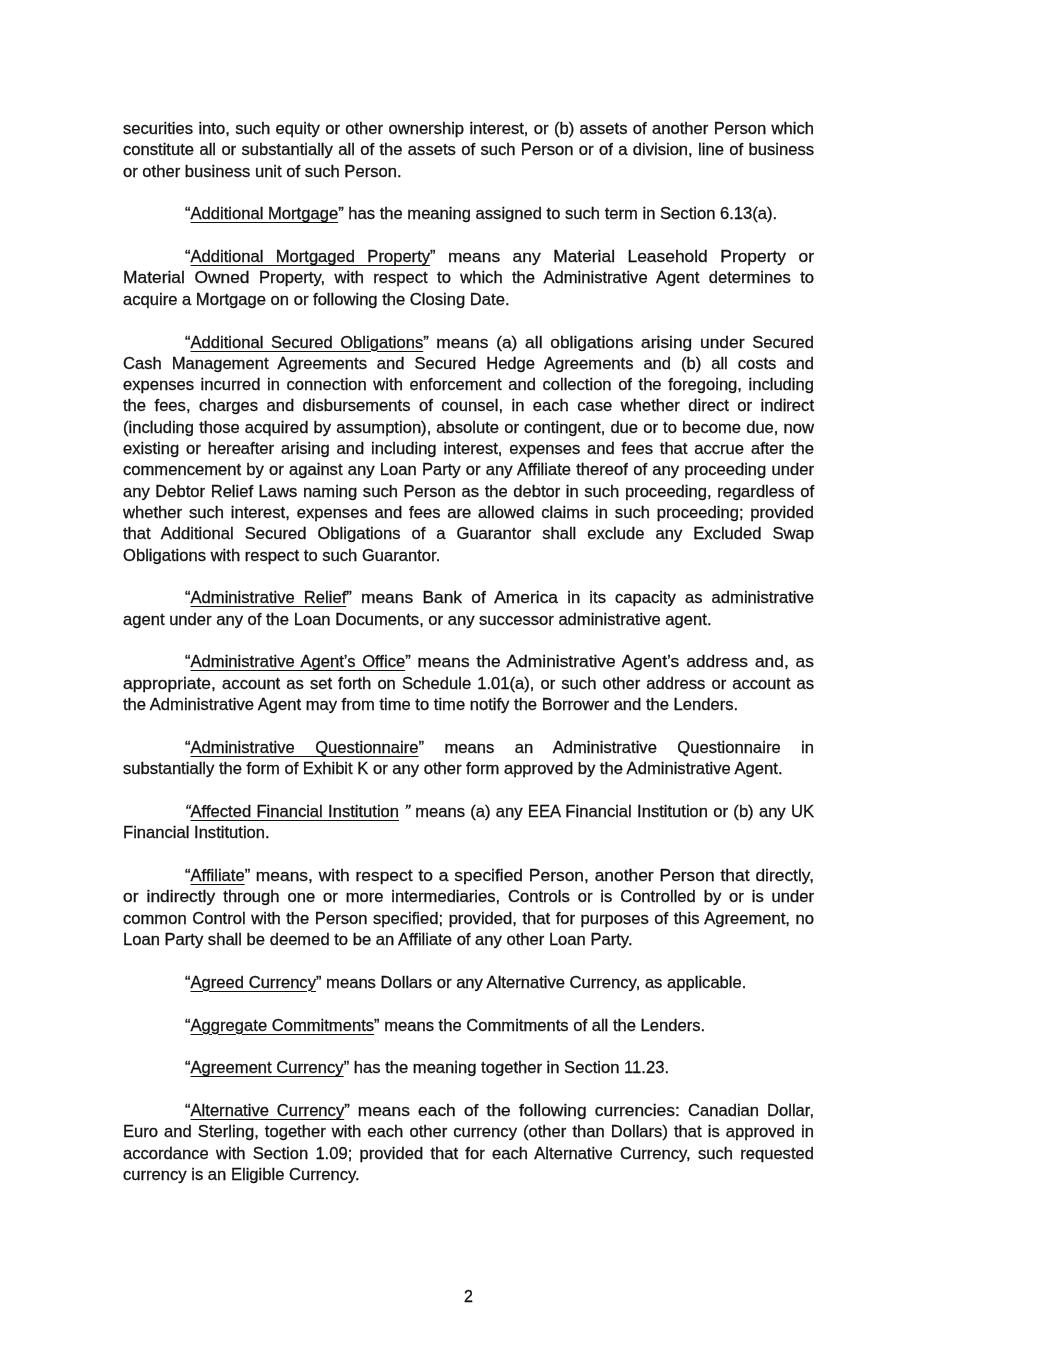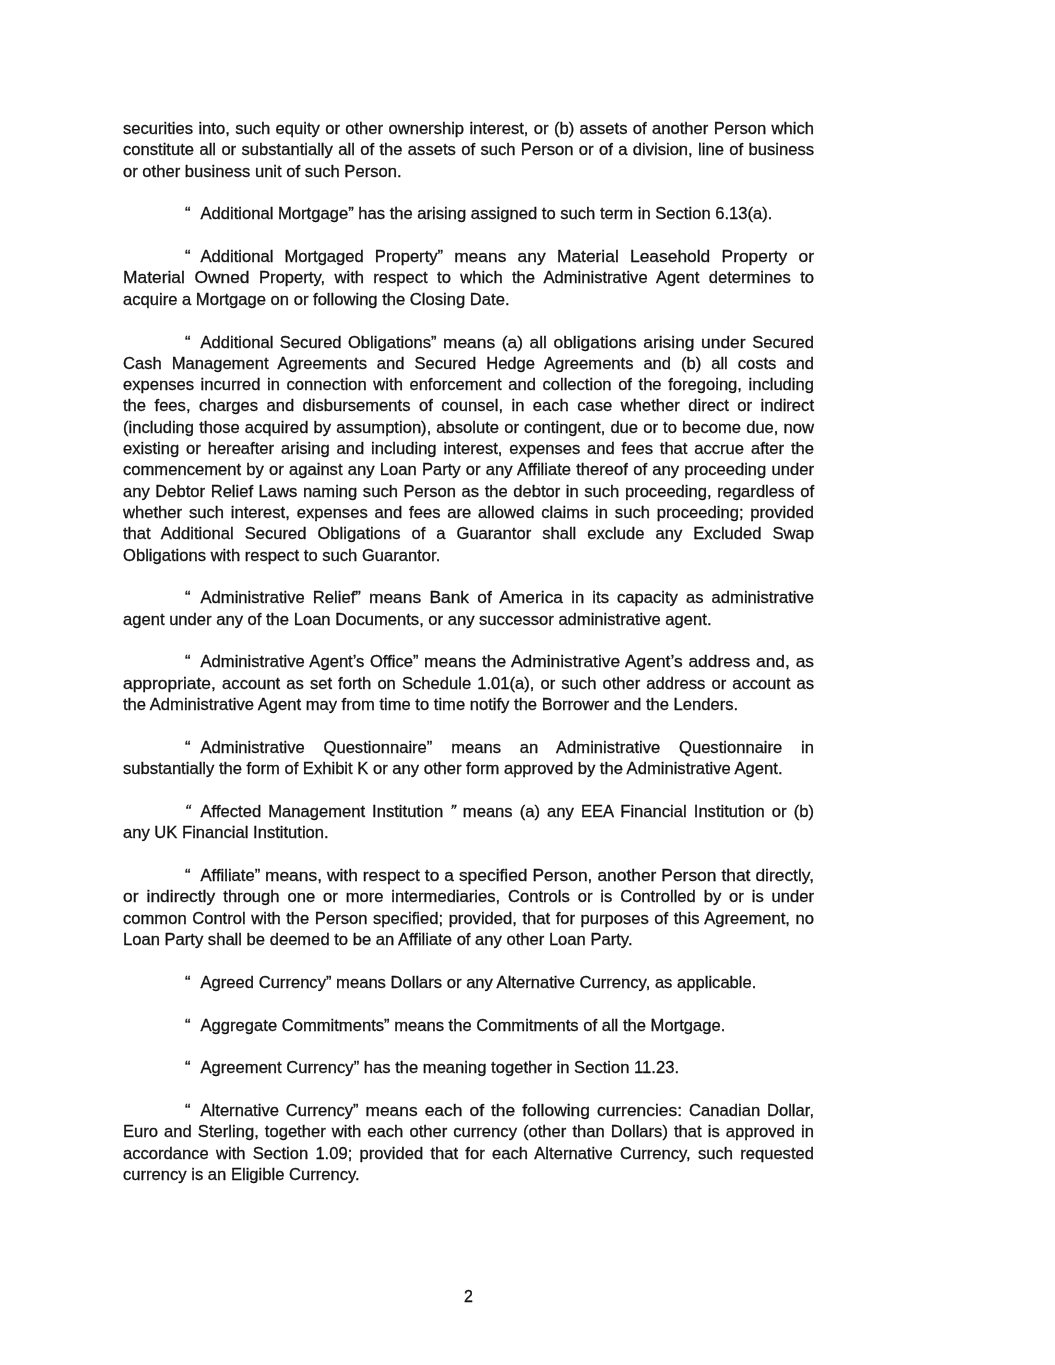--- a/index.html
+++ b/index.html
@@ -26,23 +26,23 @@
   }
   .doc-body p.para.indent {
     text-indent: 62px;
   }
   .run-plain { }
   .run-serif {
     font-family: Liberation Sans, sans-serif;
     font-size: 17.4px;
   }
   .run-term {
+    text-decoration: underline;
     text-underline-offset: 2.5px;
     text-decoration-thickness: 1.4px;
-    margin-left: 10px;
   }
   .run-link {
     text-underline-offset: 2.5px;
     text-decoration-thickness: 1.4px;
   }
   .run-iq {
     font-style: italic;
   }
   .page-number {
     position: absolute;
@@ -52,27 +52,27 @@
     text-align: center;
     font-size: 16px;
   }
 </style>
 </head>
 <body>
 
 <div class="page">
   <div class="doc-body">
       <p class="para"><span class="run-plain">securities into, such equity or other ownership interest, or (b) assets of another Person which constitute all or substantially all of the assets of such Person or of a division, line of business or other business unit of such Person.</span></p>
-      <p class="para indent"><span class="run-plain">“</span><span class="run-term">Additional Mortgage</span><span class="run-plain">” has the arising assigned to such term in </span><span class="run-link">Section 6.13(a)</span><span class="run-plain">.</span></p>
+      <p class="para indent"><span class="run-plain">“</span><span class="run-term">Additional Mortgage</span><span class="run-plain">” has the meaning assigned to such term in </span><span class="run-link">Section 6.13(a)</span><span class="run-plain">.</span></p>
       <p class="para indent"><span class="run-plain">“</span><span class="run-term">Additional Mortgaged Property</span><span class="run-plain">” </span><span class="run-serif">means any Material Leasehold Property or Material Owned </span><span class="run-plain">Property, with respect to which the Administrative Agent determines to acquire a Mortgage on or following the Closing Date.</span></p>
       <p class="para indent"><span class="run-plain">“</span><span class="run-term">Additional Secured Obligations</span><span class="run-plain">” </span><span class="run-serif">means (a) all obligations arising under </span><span class="run-plain">Secured Cash Management Agreements and Secured Hedge Agreements and (b) all costs and expenses incurred in connection with enforcement and collection of the foregoing, including the fees, charges and disbursements of counsel, in each case whether direct or indirect (including those acquired by assumption), absolute or contingent, due or to become due, now existing or hereafter arising and including interest, expenses and fees that accrue after the commencement by or against any Loan Party or any Affiliate thereof of any proceeding under any Debtor Relief Laws naming such Person as the debtor in such proceeding, regardless of whether such interest, expenses and fees are allowed claims in such proceeding; provided that Additional Secured Obligations of a Guarantor shall exclude any Excluded Swap Obligations with respect to such Guarantor.</span></p>
       <p class="para indent"><span class="run-plain">“</span><span class="run-term">Administrative Relief</span><span class="run-plain">” </span><span class="run-serif">means Bank of America </span><span class="run-plain">in its capacity as administrative agent under any of the Loan Documents, or any successor administrative agent.</span></p>
       <p class="para indent"><span class="run-plain">“</span><span class="run-term">Administrative Agent’s Office</span><span class="run-plain">” </span><span class="run-serif">means the Administrative Agent’s address and, as appropriate, </span><span class="run-plain">account as set forth on </span><span class="run-link">Schedule 1.01(a)</span><span class="run-plain">, or such other address or account as the Administrative Agent may from time to time notify the Borrower and the Lenders.</span></p>
       <p class="para indent"><span class="run-plain">“</span><span class="run-term">Administrative Questionnaire</span><span class="run-plain">” means an Administrative Questionnaire in substantially the form of </span><span class="run-link">Exhibit K</span><span class="run-plain"> or any other form approved by the Administrative Agent.</span></p>
-      <p class="para indent"><span class="run-iq">“</span><span class="run-term">Affected Management Institution</span><span class="run-plain"> </span><span class="run-iq">”</span><span class="run-plain"> means (a) any EEA Financial Institution or (b) any UK Financial Institution.</span></p>
+      <p class="para indent"><span class="run-iq">“</span><span class="run-term">Affected Financial Institution</span><span class="run-plain"> </span><span class="run-iq">”</span><span class="run-plain"> means (a) any EEA Financial Institution or (b) any UK Financial Institution.</span></p>
       <p class="para indent"><span class="run-plain">“</span><span class="run-term">Affiliate</span><span class="run-plain">” </span><span class="run-serif">means, with respect to a specified Person, another Person that directly, or indirectly </span><span class="run-plain">through one or more intermediaries, Controls or is Controlled by or is under common Control with the Person specified; provided, that for purposes of this Agreement, no Loan Party shall be deemed to be an Affiliate of any other Loan Party.</span></p>
       <p class="para indent"><span class="run-plain">“</span><span class="run-term">Agreed Currency</span><span class="run-plain">” means Dollars or any Alternative Currency, as applicable.</span></p>
-      <p class="para indent"><span class="run-plain">“</span><span class="run-term">Aggregate Commitments</span><span class="run-plain">” means the Commitments of all the Mortgage.</span></p>
+      <p class="para indent"><span class="run-plain">“</span><span class="run-term">Aggregate Commitments</span><span class="run-plain">” means the Commitments of all the Lenders.</span></p>
       <p class="para indent"><span class="run-plain">“</span><span class="run-term">Agreement Currency</span><span class="run-plain">” has the meaning together in </span><span class="run-link">Section 11.23</span><span class="run-plain">.</span></p>
       <p class="para indent"><span class="run-plain">“</span><span class="run-term">Alternative Currency</span><span class="run-plain">” </span><span class="run-serif">means each of the following currencies: </span><span class="run-plain">Canadian Dollar, Euro and Sterling, together with each other currency (other than Dollars) that is approved in accordance with </span><span class="run-link">Section 1.09</span><span class="run-plain">; provided that for each Alternative Currency, such requested currency is an Eligible Currency.</span></p>
     </div>
   <div class="page-number">2</div>
 </div>
 
 </body></html>

